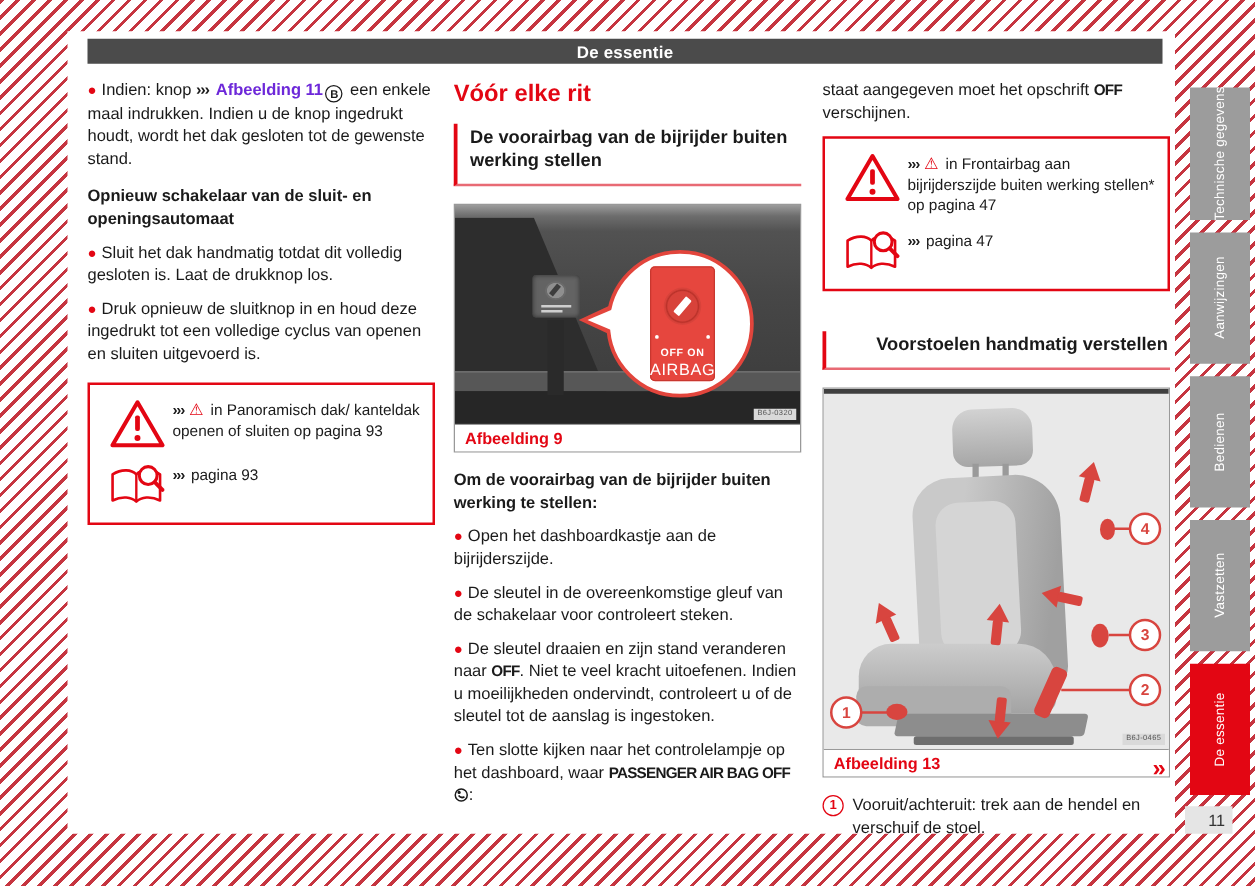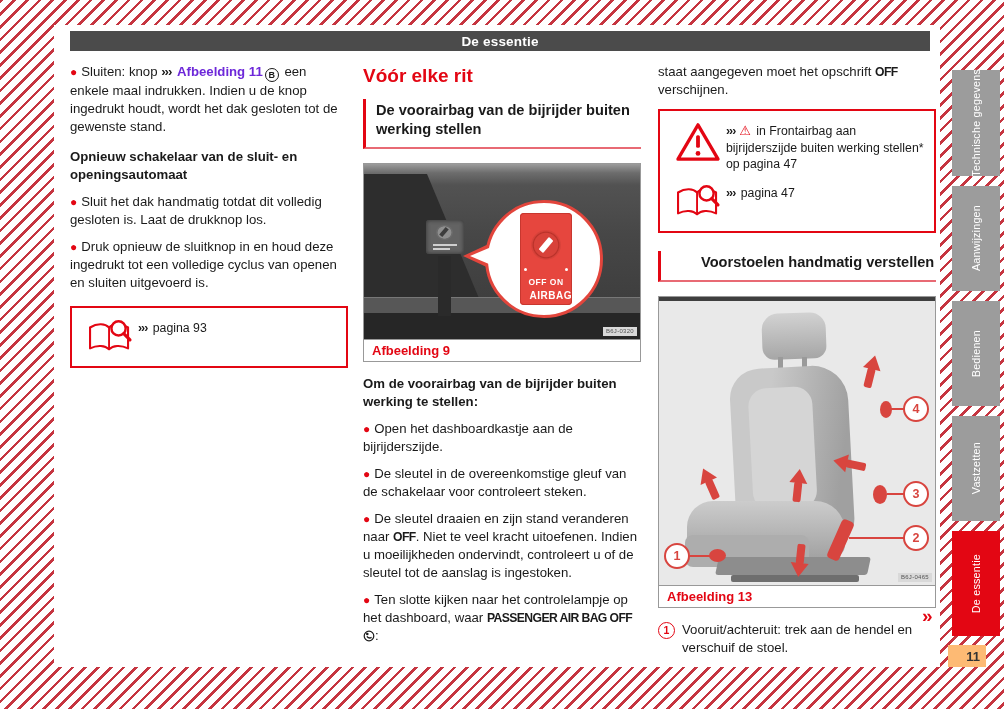--- a/index.html
+++ b/index.html
@@ -72,21 +72,21 @@
   .callout-circle {
     position:absolute; left:121px; top:36px; width:118px; height:118px; border-radius:50%;
     background:#fff; border:3.5px solid #e2453c; z-index:2;
   }
   .ab-card { position:absolute; left:32px; top:10px; width:52px; height:92px; background:#e6463e; border-radius:4px; box-shadow:0 0 0 1px #c8372f inset; }
   .ab-key { position:absolute; left:11px; top:17px; width:30px; height:30px; border-radius:50%; background:radial-gradient(#d8423a 55%, #b93129 60%, #d8423a 66%); }
   .ab-key:after { content:""; position:absolute; left:12px; top:7px; width:6px; height:16px; background:#fff; transform:rotate(40deg); border-radius:1px; }
   .ab-dot-l,.ab-dot-r { position:absolute; top:55px; width:3px; height:3px; border-radius:50%; background:#fff; }
   .ab-dot-l { left:4px; } .ab-dot-r { right:4px; }
   .ab-t1 { position:absolute; left:0; top:60px; width:100%; text-align:center; color:#fff; font-weight:bold; font-size:8.5px; letter-spacing:.5px; }
-  .ab-t2 { position:absolute; left:0; top:74px; width:100%; text-align:right; color:#fff; font-weight:bold; font-size:10px; letter-spacing:.5px; }
+  .ab-t2 { position:absolute; left:0; top:74px; width:100%; text-align:left; color:#fff; font-weight:normal; font-size:13px; letter-spacing:.5px; }
 
   
   .seatbox { height:288px; background:#e9e9e9; }
   .seat-top { position:absolute; left:0; top:0; width:100%; height:4px; background:#3f3f3f; }
   .headrest { position:absolute; left:103px; top:16px; width:64px; height:46px; border-radius:16px 16px 12px 12px; background:linear-gradient(#d2d2d2,#a6a6a6); transform:rotate(-2deg); }
   .post1,.post2 { position:absolute; top:60px; width:5px; height:13px; background:#9a9a9a; }
   .post1 { left:119px; } .post2 { left:143px; }
   .backrest { position:absolute; left:74px; top:70px; width:118px; height:176px; border-radius:30px 36px 22px 22px; background:linear-gradient(100deg,#c9c9c9 30%,#a0a0a0 85%); transform:rotate(-3deg); }
   .back-inner { position:absolute; left:18px; top:20px; width:64px; height:122px; border-radius:18px; background:#d5d5d5; }
   .cushion { position:absolute; left:28px; top:204px; width:158px; height:56px; border-radius:26px 30px 12px 16px; background:linear-gradient(#cccccc,#a3a3a3); }
@@ -113,42 +113,52 @@
 
   
   .tabs { position:absolute; left:952px; top:0; width:48px; height:709px; }
   .tab {
     position:absolute; left:0; width:48px; background:#9c9c9c; color:#fff;
     display:flex; align-items:center; justify-content:center;
   }
   .tab span { writing-mode:vertical-rl; transform:rotate(180deg); font-size:10.8px; letter-spacing:.2px; white-space:nowrap; }
   .tab.active { background:#e30613; }
 
-  .page-num { position:absolute; left:948px; top:645px; width:38px; height:22px; background:#fdba74; font-size:13px; color:#333; display:flex; align-items:center; justify-content:flex-end; padding-right:6px;font-weight:bold; }
+  .page-num { position:absolute; left:948px; top:645px; width:38px; height:22px; background:#e5e5e5; font-size:13px; color:#333; display:flex; align-items:center; justify-content:flex-end; padding-right:6px; }
 
   svg.wt { display:block; }
 </style>
 </head>
 <body>
 
 <div class="content">
 
   <div class="header-bar">
     <span>De essentie</span>
   </div>
 
   <div class="col col1">
-    <p class="b"><span class="dot">●</span><span>Sluiten: knop </span><span class="ref">›››</span> <span class="link">Afbeelding 11</span><span class="badge-b">B</span><span> een enkele maal indrukken. Indien u de knop ingedrukt houdt, wordt het dak gesloten tot de gewenste stand.</span></p>
+    <p class="b"><span class="dot">●</span><span>Indien: knop </span><span class="ref">›››</span> <span class="link">Afbeelding 11</span><span class="badge-b">B</span><span> een enkele maal indrukken. Indien u de knop ingedrukt houdt, wordt het dak gesloten tot de gewenste stand.</span></p>
 
     <p class="bold-head">Opnieuw schakelaar van de sluit- en openingsautomaat</p>
 
     <p class="b"><span class="dot">●</span><span>Sluit het dak handmatig totdat dit volledig gesloten is. Laat de drukknop los.</span></p>
     <p class="b"><span class="dot">●</span><span>Druk opnieuw de sluitknop in en houd deze ingedrukt tot een volledige cyclus van openen en sluiten uitgevoerd is.</span></p>
 
     <div class="warnbox">
+      <div class="wb-row">
+        <div class="wb-ic">
+          <svg class="wt" width="46" height="42" viewBox="0 0 48 44">
+              <path d="M24 4 L45 40 L3 40 Z" fill="none" stroke="#e30613" stroke-width="3.4" stroke-linejoin="round"></path>
+              <rect x="22" y="15" width="4" height="13" rx="1.6" fill="#e30613"></rect>
+              <circle cx="24" cy="34" r="2.5" fill="#e30613"></circle>
+            </svg>
+        </div>
+        <div class="wb-tx"><span class="ref">›››</span><span class="warn-glyph">⚠</span><span> in Panoramisch dak/ kanteldak openen of sluiten op pagina 93</span></div>
+      </div>
       <div class="wb-row">
         <div class="wb-ic">
           <svg class="wt" width="48" height="38" viewBox="0 0 50 40">
               <path d="M4 10 C12 5 20 6 24 10 C28 6 36 5 44 10 L44 32 C36 28 28 29 24 33 C20 29 12 28 4 32 Z" fill="none" stroke="#e30613" stroke-width="2.2" stroke-linejoin="round"></path>
               <line x1="24" y1="10" x2="24" y2="33" stroke="#e30613" stroke-width="2"></line>
               <circle cx="34" cy="11" r="7.5" fill="#fff" stroke="#e30613" stroke-width="2.6"></circle>
               <line x1="39.5" y1="16.5" x2="46" y2="23" stroke="#e30613" stroke-width="3.4" stroke-linecap="round"></line>
             </svg>
         </div>
         <div class="wb-tx"><span class="ref">›››</span><span> pagina 93</span></div>
@@ -220,21 +230,21 @@
               <path d="M4 10 C12 5 20 6 24 10 C28 6 36 5 44 10 L44 32 C36 28 28 29 24 33 C20 29 12 28 4 32 Z" fill="none" stroke="#e30613" stroke-width="2.2" stroke-linejoin="round"></path>
               <line x1="24" y1="10" x2="24" y2="33" stroke="#e30613" stroke-width="2"></line>
               <circle cx="34" cy="11" r="7.5" fill="#fff" stroke="#e30613" stroke-width="2.6"></circle>
               <line x1="39.5" y1="16.5" x2="46" y2="23" stroke="#e30613" stroke-width="3.4" stroke-linecap="round"></line>
             </svg>
         </div>
         <div class="wb-tx"><span class="ref">›››</span><span> pagina 47</span></div>
       </div>
     </div>
 
-    <div class="sec-head" style="margin-top:18px;padding-left:40px;">Voorstoelen handmatig verstellen</div>
+    <div class="sec-head" style="margin-top:32px;padding-left:40px;">Voorstoelen handmatig verstellen</div>
 
     <div class="figure">
       <div class="fig-photo seatbox">
         <div class="seat-top"></div>
         <div class="headrest"></div>
         <div class="post1"></div>
           <div class="post2"></div>
         <div class="backrest">
             <div class="back-inner"></div>
           </div>

